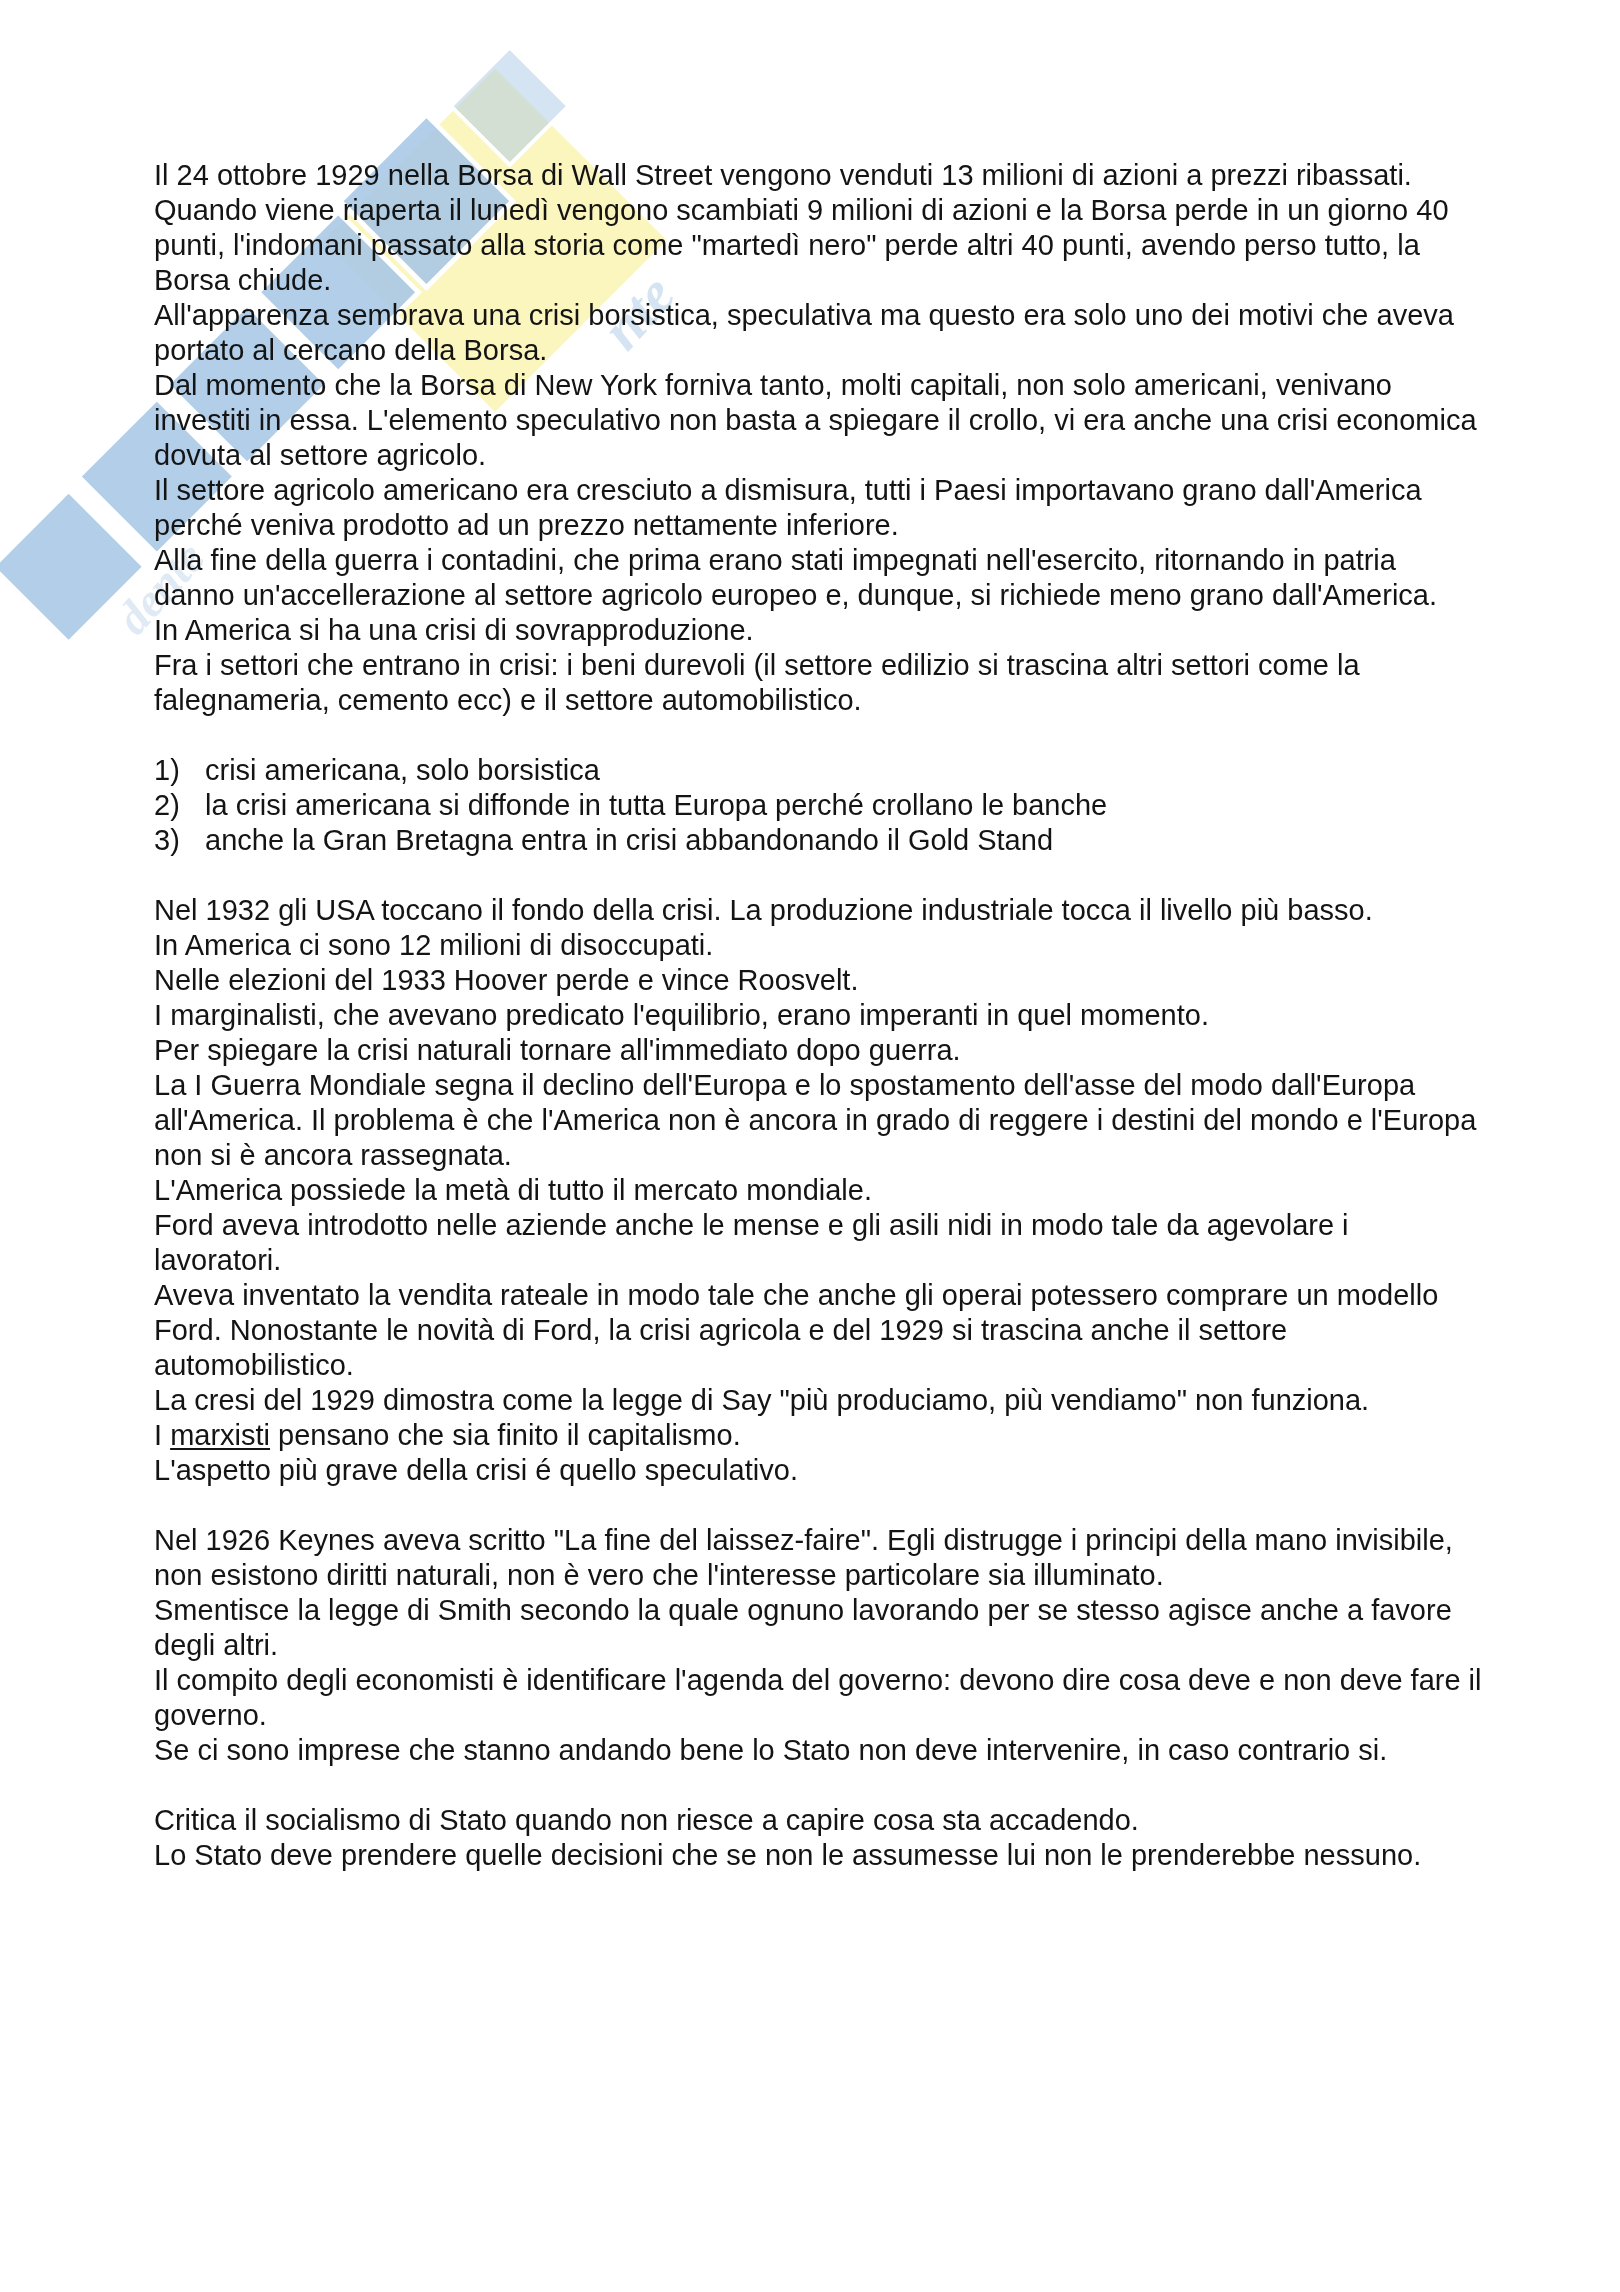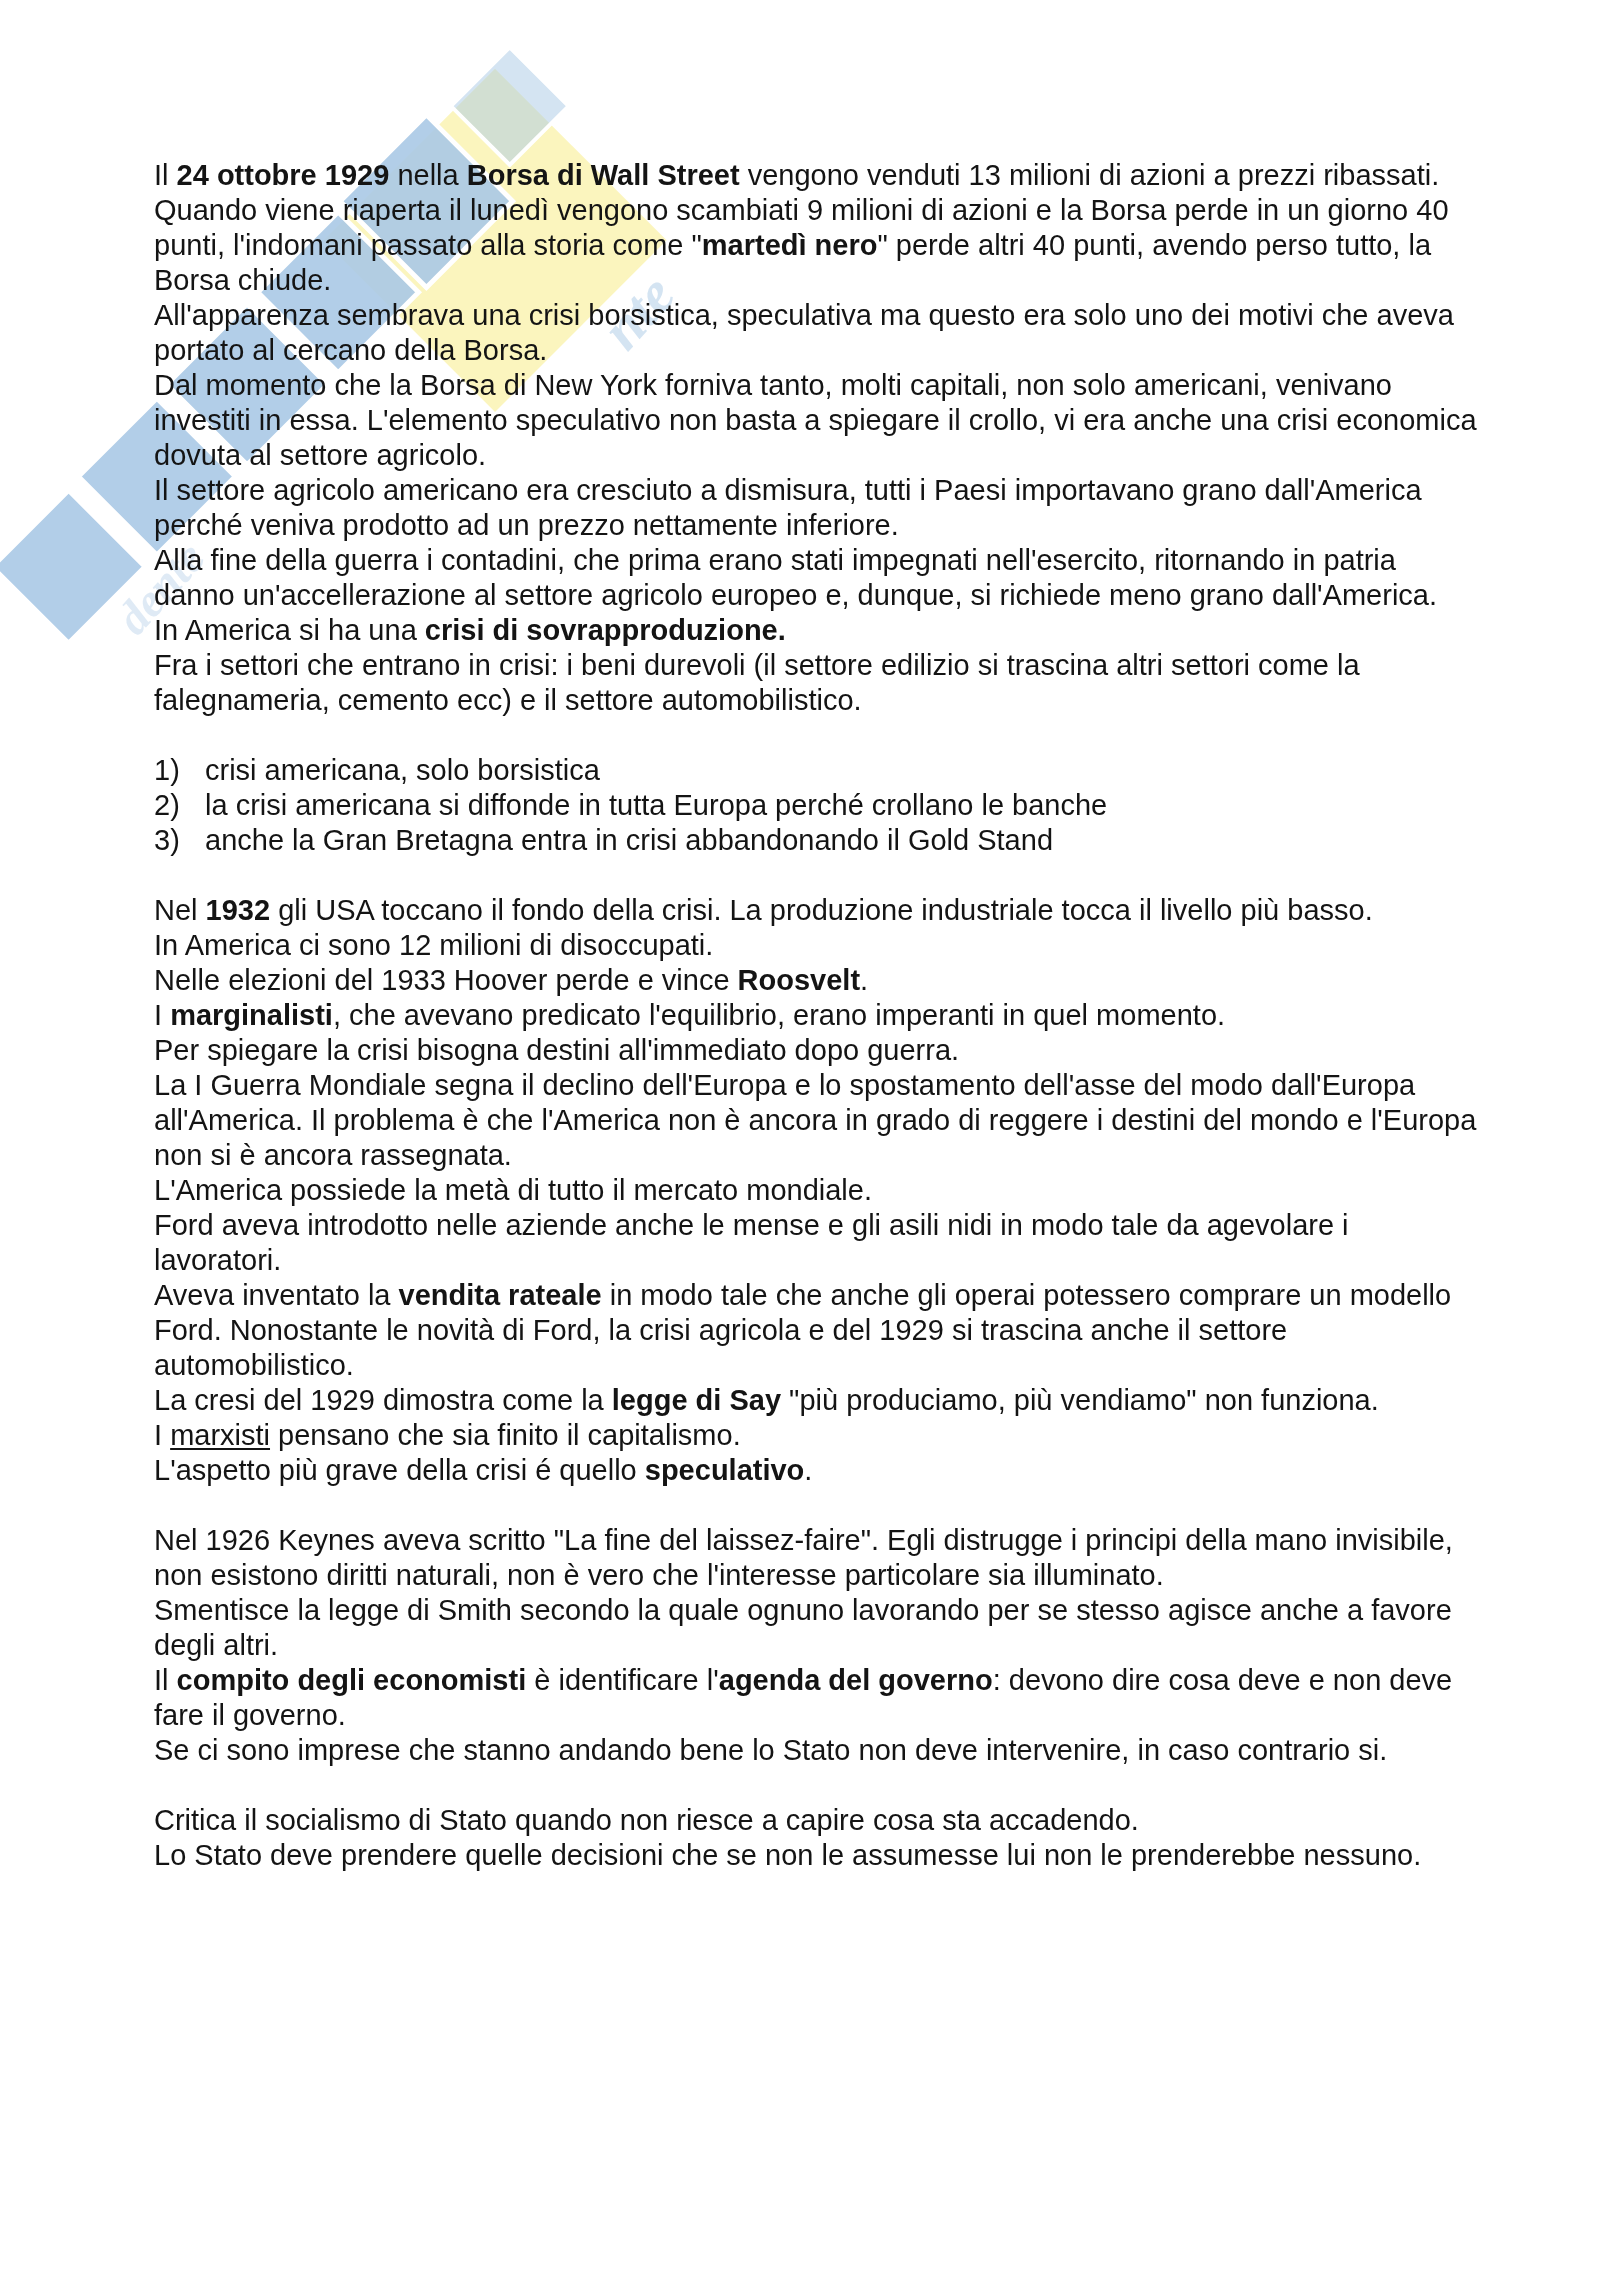--- a/index.html
+++ b/index.html
@@ -48,21 +48,21 @@
     width:1328px;
     font-size:29px;
     line-height:35px;
     z-index:2;
   }
   .para{margin:0;}
   .gap{height:35px;}
   .li{display:flex;margin:0;}
   .li .marker{flex:0 0 51px;}
   .li .runs{flex:1 1 auto;}
-  .b{font-weight:bold;}
+  .b{font-weight:normal;}
   .u{text-decoration:underline;text-underline-offset:2.9px;}
 </style>
 </head>
 <body>
 
 <div class="page">
 
   <svg class="watermark" viewBox="0 0 760 780" xmlns="http://www.w3.org/2000/svg" aria-hidden="true">
     <polygon class="wm-yellow" points="505,70 680,245 505,420 330,245"></polygon>
     <polygon class="wm-blue-light" points="520,48 580,108 520,168 460,108"></polygon>
@@ -94,21 +94,21 @@
       </div>
       <div class="li">
         <span class="marker">3)</span>
         <span class="runs"><span>anche la Gran Bretagna entra in crisi abbandonando il Gold Stand</span></span>
       </div>
       <div class="gap"></div>
       <div class="para"><span class="runs"><span>Nel </span><span class="b">1932</span><span> gli USA toccano il fondo della crisi. La produzione industriale tocca il livello più basso.</span></span></div>
       <div class="para"><span class="runs"><span>In America ci sono 12 milioni di disoccupati.</span></span></div>
       <div class="para"><span class="runs"><span>Nelle elezioni del 1933 Hoover perde e vince </span><span class="b">Roosvelt</span><span>.</span></span></div>
       <div class="para"><span class="runs"><span>I </span><span class="b">marginalisti</span><span>, che avevano predicato l'equilibrio, erano imperanti in quel momento.</span></span></div>
-      <div class="para"><span class="runs"><span>Per spiegare la crisi bisogna destini all'immediato dopo guerra.</span></span></div>
+      <div class="para"><span class="runs"><span>Per spiegare la crisi naturali tornare all'immediato dopo guerra.</span></span></div>
       <div class="para"><span class="runs"><span>La I Guerra Mondiale segna il declino dell'Europa e lo spostamento dell'asse del modo dall'Europa all'America. Il problema è che l'America non è ancora in grado di reggere i destini del mondo e l'Europa non si è ancora rassegnata.</span></span></div>
       <div class="para"><span class="runs"><span>L'America possiede la metà di tutto il mercato mondiale.</span></span></div>
       <div class="para"><span class="runs"><span>Ford aveva introdotto nelle aziende anche le mense e gli asili nidi in modo tale da agevolare i lavoratori.</span></span></div>
       <div class="para"><span class="runs"><span>Aveva inventato la </span><span class="b">vendita rateale</span><span> in modo tale che anche gli operai potessero comprare un modello Ford. Nonostante le novità di Ford, la crisi agricola e del 1929 si trascina anche il settore automobilistico.</span></span></div>
       <div class="para"><span class="runs"><span>La cresi del 1929 dimostra come la </span><span class="b">legge di Say</span><span> "più produciamo, più vendiamo" non funziona.</span></span></div>
       <div class="para"><span class="runs"><span>I </span><span class="u">marxisti</span><span> pensano che sia finito il capitalismo.</span></span></div>
       <div class="para"><span class="runs"><span>L'aspetto più grave della crisi é quello </span><span class="b">speculativo</span><span>.</span></span></div>
       <div class="gap"></div>
       <div class="para"><span class="runs"><span>Nel 1926 Keynes aveva scritto "La fine del laissez-faire". Egli distrugge i principi della mano invisibile, non esistono diritti naturali, non è vero che l'interesse particolare sia illuminato.</span></span></div>
       <div class="para"><span class="runs"><span>Smentisce la legge di Smith secondo la quale ognuno lavorando per se stesso agisce anche a favore degli altri.</span></span></div>

